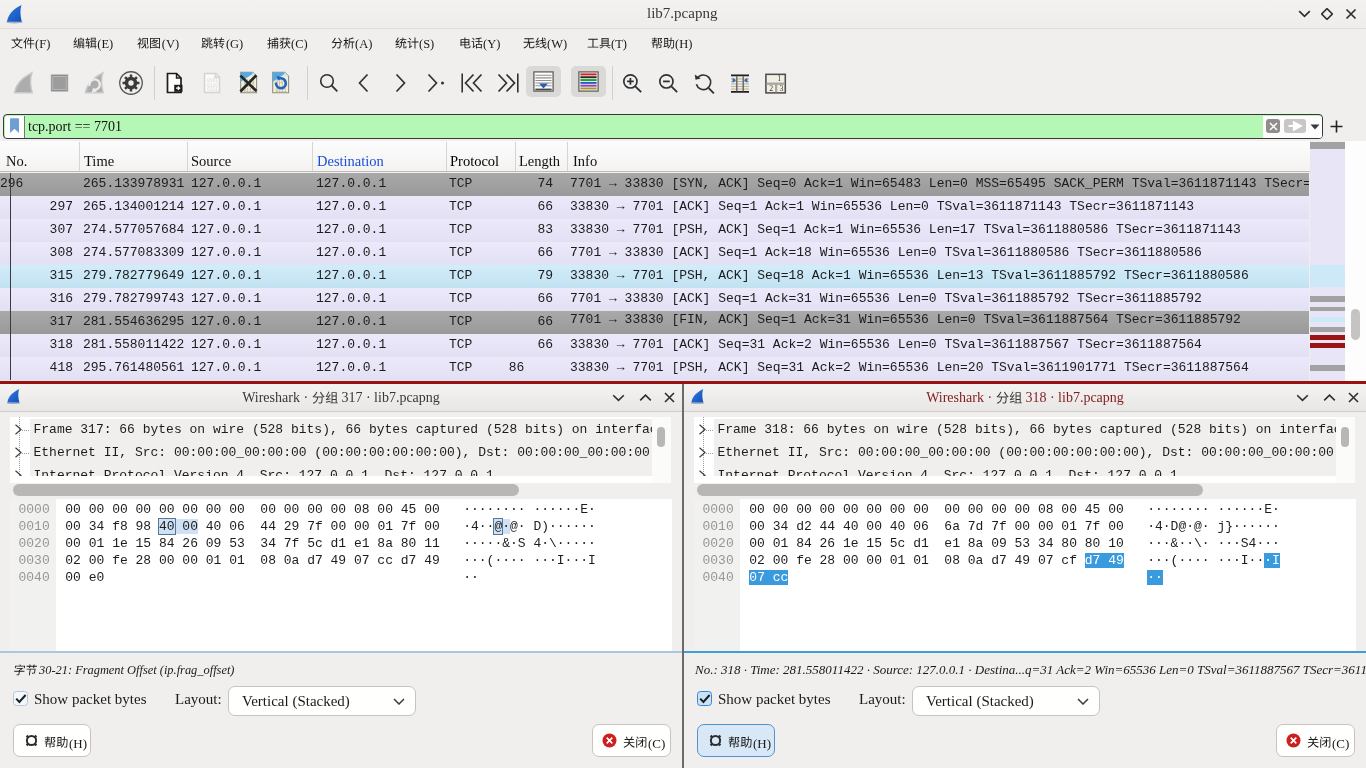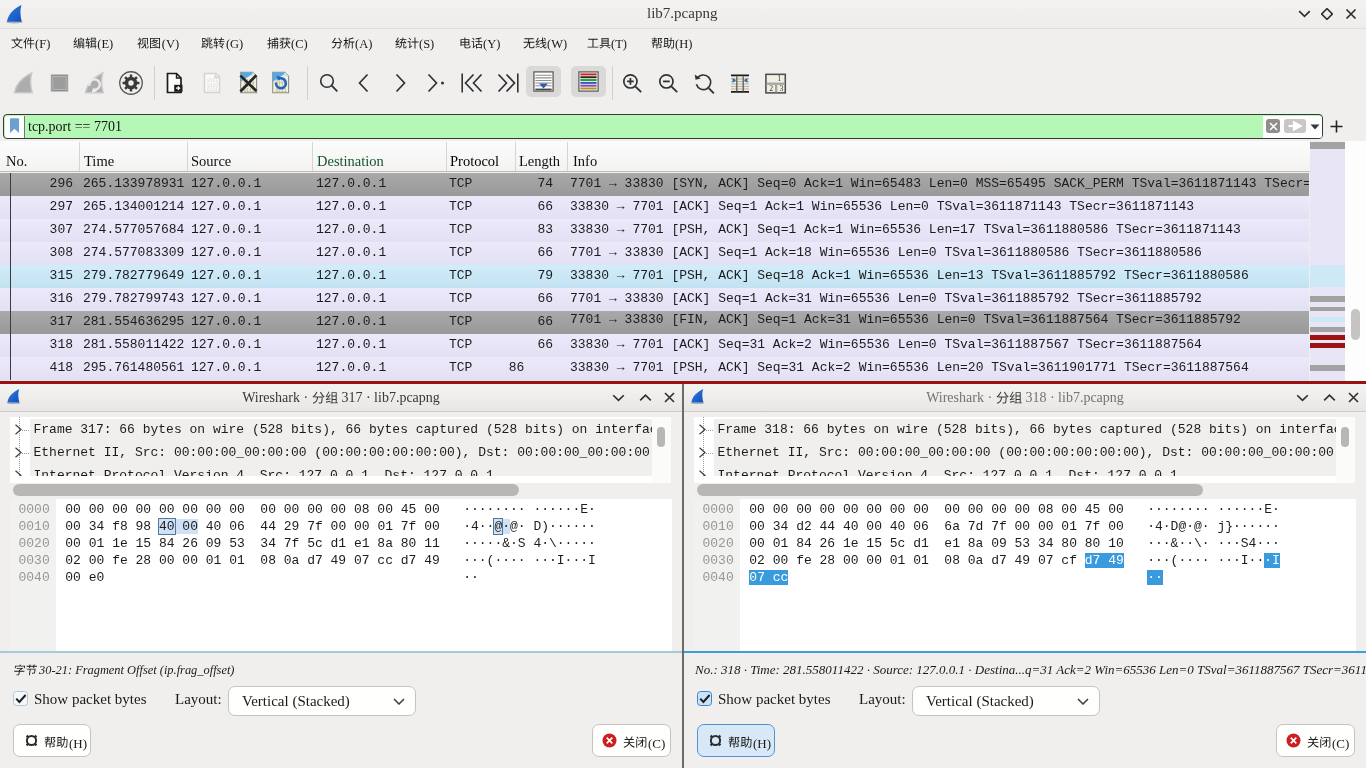--- a/index.html
+++ b/index.html
@@ -276,32 +276,32 @@
 <svg class="abs" style="left:1310px;top:124px" width="10" height="6" viewBox="0 0 10 6">
     <path d="M0.5 0.5 h9 L5 5.5 z" fill="#33393d"></path>
   </svg>
 <svg class="abs" style="left:1330px;top:120px" width="13" height="13" viewBox="0 0 13 13">
     <path d="M6.5 0.5 V12.5 M0.5 6.5 H12.5" stroke="#222" stroke-width="1.6"></path>
   </svg>
 <div class="abs" style="left:0;top:141px;width:1310px;height:31px;background:linear-gradient(#fcfcfc,#f4f3f2);border-bottom:1px solid #bebcba"></div>
 <div style="position:absolute;left:6px;top:152.5px;font:14.5px 'Liberation Serif', serif;color:#111;white-space:pre;">No.</div>
 <div style="position:absolute;left:84px;top:152.5px;font:14.5px 'Liberation Serif', serif;color:#111;white-space:pre;">Time</div>
 <div style="position:absolute;left:191px;top:152.5px;font:14.5px 'Liberation Serif', serif;color:#111;white-space:pre;">Source</div>
-<div style="position:absolute;left:317px;top:152.5px;font:14.5px 'Liberation Serif', serif;color:#14532d;white-space:pre;">Destination</div>
+<div style="position:absolute;left:317px;top:152.5px;font:14.5px 'Liberation Serif', serif;color:#1d4ed8;white-space:pre;">Destination</div>
 <div style="position:absolute;left:450px;top:152.5px;font:14.5px 'Liberation Serif', serif;color:#000000;white-space:pre;">Protocol</div>
 <div style="position:absolute;left:519px;top:152.5px;font:14.5px 'Liberation Serif', serif;color:#111;white-space:pre;">Length</div>
 <div style="position:absolute;left:573px;top:152.5px;font:14.5px 'Liberation Serif', serif;color:#111;white-space:pre;">Info</div>
 <div class="abs" style="left:79px;top:142px;width:1px;height:29px;background:#d7d5d3"></div>
 <div class="abs" style="left:187px;top:142px;width:1px;height:29px;background:#d7d5d3"></div>
 <div class="abs" style="left:312px;top:142px;width:1px;height:29px;background:#d7d5d3"></div>
 <div class="abs" style="left:446px;top:142px;width:1px;height:29px;background:#d7d5d3"></div>
 <div class="abs" style="left:515px;top:142px;width:1px;height:29px;background:#d7d5d3"></div>
 <div class="abs" style="left:567px;top:142px;width:1px;height:29px;background:#d7d5d3"></div>
 <div class="abs" style="left:0;top:173px;width:1309px;height:23px;background:linear-gradient(#a9a9a9,#999999)"></div>
-<div class="abs mono" style="left:0px;top:176px;width:73px;text-align:right">296</div>
+<div class="abs mono" style="left:0px;top:176px;width:73px;">296</div>
 <div class="abs mono" style="left:83px;top:176px">265.133978931</div>
 <div class="abs mono" style="left:191px;top:176px">127.0.0.1</div>
 <div class="abs mono" style="left:316px;top:176px">127.0.0.1</div>
 <div class="abs mono" style="left:449px;top:176px">TCP</div>
 <div class="abs mono" style="left:480px;top:176px;width:73px;text-align:right">74</div>
 <div class="abs mono" style="left:570px;top:176px;width:739px;overflow:hidden">7701 → 33830 [SYN, ACK] Seq=0 Ack=1 Win=65483 Len=0 MSS=65495 SACK_PERM TSval=3611871143 TSecr=361187114</div>
 <div class="abs" style="left:0;top:196px;width:1309px;height:23px;background:linear-gradient(#ebe9fa,#e2e0f3)"></div>
 <div class="abs mono" style="left:0px;top:199px;width:73px;text-align:right">297</div>
 <div class="abs mono" style="left:83px;top:199px">265.134001214</div>
 <div class="abs mono" style="left:191px;top:199px">127.0.0.1</div>
@@ -487,21 +487,21 @@
     <defs>
       <linearGradient id="fin318" x1="0" y1="0" x2="1" y2="1">
         <stop offset="0" stop-color="#2f7de4"></stop>
         <stop offset="1" stop-color="#1250b8"></stop>
       </linearGradient>
     </defs>
     <ellipse cx="12" cy="21.8" rx="9.5" ry="1.6" fill="#9aa0a6" opacity="0.85"></ellipse>
     <path d="M3.2 21.5 C7 19.3 17 19.3 20.6 21.5 L20.6 22 L3.2 22 Z" fill="#b9cbe2"></path>
     <path d="M3.4 21.3 C4.6 13.5 9.5 7.5 20 2.2 C18.2 7.5 18.4 14 20.3 21.3 Z" fill="url(#fin318)"></path>
   </svg>
-<div class="abs" style="left:684px;top:390px;width:682px;text-align:center;font:14px 'Liberation Serif',serif;color:#737373">Wireshark · <svg style="vertical-align:-2.08px" width="26.4" height="13.2" viewBox="0 -880 2000 1000" fill="#36383a">
+<div class="abs" style="left:684px;top:390px;width:682px;text-align:center;font:14px 'Liberation Serif',serif;color:#7f1d1d">Wireshark · <svg style="vertical-align:-2.08px" width="26.4" height="13.2" viewBox="0 -880 2000 1000" fill="#36383a">
       <use href="#g10" x="0"></use>
       <use href="#g22" x="1000"></use>
     </svg> 318 · lib7.pcapng</div>
 <svg class="abs" style="left:1296px;top:394px" width="13" height="8" viewBox="0 0 13 8">
     <polyline points="1.2,1.2 6.5,6.4 11.8,1.2" fill="none" stroke="#2d2f31" stroke-width="1.6"></polyline>
   </svg>
 <svg class="abs" style="left:1323px;top:394px" width="13" height="8" viewBox="0 0 13 8">
     <polyline points="1.2,6.4 6.5,1.2 11.8,6.4" fill="none" stroke="#2d2f31" stroke-width="1.6"></polyline>
   </svg>
 <svg class="abs" style="left:1348px;top:392px" width="11" height="11" viewBox="0 0 11 11">

